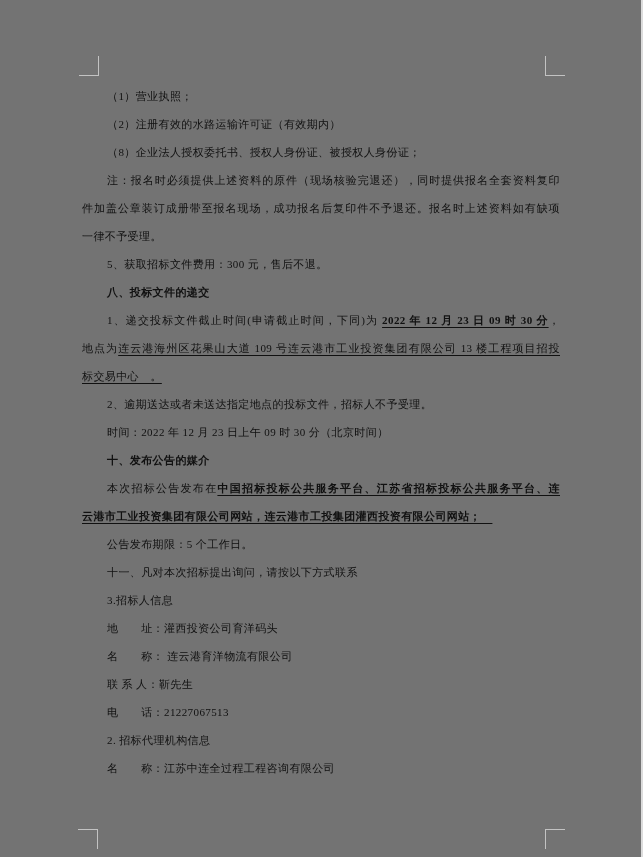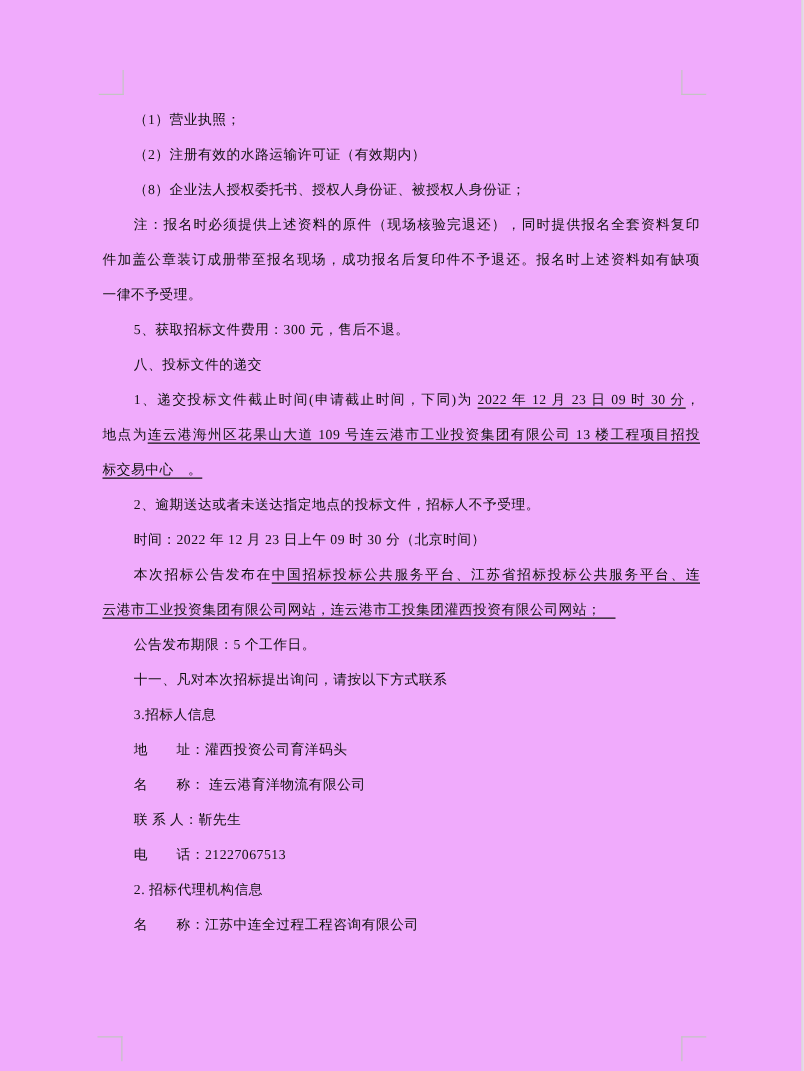--- a/index.html
+++ b/index.html
@@ -50,51 +50,52 @@
     text-align: left;
     overflow: visible;
   }
   .line.indent { text-indent: 25px; }
   .line.justify {
     text-align: justify;
     text-align-last: justify;
     text-justify: inter-character;
   }
   .seg { white-space: pre-wrap; }
-  .seg.b { font-weight: normal; }
+  .seg.b { font-weight: bold; }
   .seg.u {
     text-decoration: underline;
     text-underline-offset: 3px;
     text-decoration-thickness: 1px;
   }
   .seg.b.u { text-decoration-thickness: 1.3px; }
 </style>
 </head>
 <body>
 
-<div class="page" style="background: #f0abfc;">
+<div class="page" style="background: #737373;">
   <div class="crop tl" style="border-color: rgb(195, 195, 195);"></div>
   <div class="crop tr" style="border-color: rgb(195, 195, 195);"></div>
   <div class="crop bl" style="border-color: rgb(195, 195, 195);"></div>
   <div class="crop br" style="border-color: rgb(195, 195, 195);"></div>
   <div class="page-edge-right" style="background: rgb(220, 220, 220);"></div>
   <div class="content" id="doc-content" style="color: rgb(17, 17, 17);">
       <div class="line indent"><span class="seg">（1）营业执照；</span></div>
       <div class="line indent"><span class="seg">（2）注册有效的水路运输许可证（有效期内）</span></div>
       <div class="line indent"><span class="seg">（8）企业法人授权委托书、授权人身份证、被授权人身份证；</span></div>
       <div class="line indent justify"><span class="seg">注：报名时必须提供上述资料的原件（现场核验完退还），同时提供报名全套资料复印</span></div>
       <div class="line justify"><span class="seg">件加盖公章装订成册带至报名现场，成功报名后复印件不予退还。报名时上述资料如有缺项</span></div>
       <div class="line"><span class="seg">一律不予受理。</span></div>
       <div class="line indent"><span class="seg">5、获取招标文件费用：300 元，售后不退。</span></div>
       <div class="line indent"><span class="seg b">八、投标文件的递交</span></div>
       <div class="line indent justify"><span class="seg">1、递交投标文件截止时间(申请截止时间，下同)为 </span><span class="seg b u">2022 年 12 月 23 日 09 时 30 分</span><span class="seg">，</span></div>
       <div class="line justify"><span class="seg">地点为</span><span class="seg u">连云港海州区花果山大道 109 号连云港市工业投资集团有限公司 13 楼工程项目招投</span></div>
       <div class="line"><span class="seg u">标交易中心　。</span></div>
       <div class="line indent"><span class="seg">2、逾期送达或者未送达指定地点的投标文件，招标人不予受理。</span></div>
       <div class="line indent"><span class="seg">时间：2022 年 12 月 23 日上午 09 时 30 分（北京时间）</span></div>
+      <div class="line indent"><span class="seg b">十、发布公告的媒介</span></div>
       <div class="line indent justify"><span class="seg">本次招标公告发布在</span><span class="seg b u">中国招标投标公共服务平台、江苏省招标投标公共服务平台、连</span></div>
       <div class="line"><span class="seg b u">云港市工业投资集团有限公司网站，连云港市工投集团灌西投资有限公司网站；　</span></div>
       <div class="line indent"><span class="seg">公告发布期限：5 个工作日。</span></div>
       <div class="line indent"><span class="seg">十一、凡对本次招标提出询问，请按以下方式联系</span></div>
       <div class="line indent"><span class="seg">3.招标人信息</span></div>
       <div class="line indent"><span class="seg">地　　址：灌西投资公司育洋码头</span></div>
       <div class="line indent"><span class="seg">名　　称： 连云港育洋物流有限公司</span></div>
       <div class="line indent"><span class="seg">联 系 人：靳先生</span></div>
       <div class="line indent"><span class="seg">电　　话：21227067513</span></div>
       <div class="line indent"><span class="seg">2. 招标代理机构信息</span></div>

